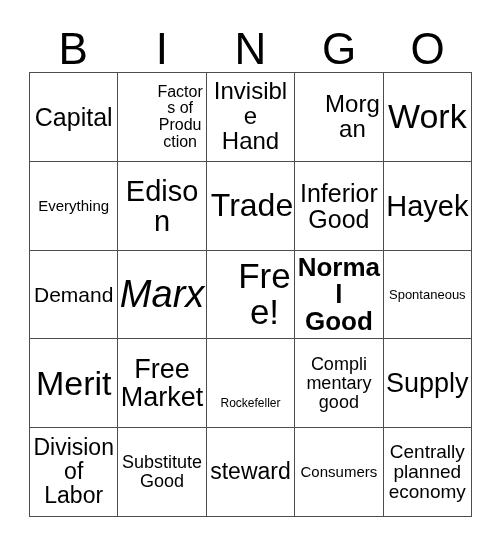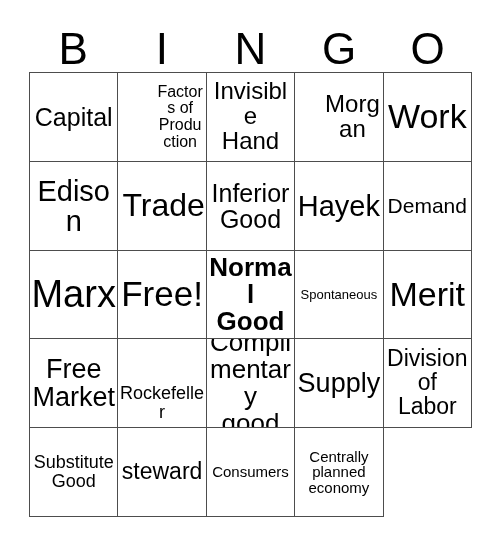--- a/index.html
+++ b/index.html
@@ -109,60 +109,63 @@
         <span class="cell-text" style="font-size: 24px; text-align: center;">Invisible
 Hand</span>
       </div>
       <div class="bingo-cell">
         <span class="cell-text" style="font-size: 24px; margin-left: 27px;">Morgan</span>
       </div>
       <div class="bingo-cell">
         <span class="cell-text" style="font-size: 34px;">Work</span>
       </div>
       <div class="bingo-cell">
+        <span class="cell-text" style="font-size: 15px;">Everything</span>
+      </div>
+      <div class="bingo-cell">
         <span class="cell-text" style="font-size: 29px;">Edison</span>
       </div>
       <div class="bingo-cell">
         <span class="cell-text" style="font-size: 32px; text-align: right;">Trade</span>
       </div>
       <div class="bingo-cell">
         <span class="cell-text" style="font-size: 25px;">Inferior
 Good</span>
       </div>
       <div class="bingo-cell">
         <span class="cell-text" style="font-size: 29px;">Hayek</span>
       </div>
       <div class="bingo-cell">
         <span class="cell-text" style="font-size: 21px;">Demand</span>
       </div>
       <div class="bingo-cell">
-        <span class="cell-text" style="font-size: 38px;">Marx</span>
+        <span class="cell-text" style="font-size: 38px; font-style: italic;">Marx</span>
       </div>
       <div class="bingo-cell">
-        <span class="cell-text" style="font-size: 35px;">Free!</span>
+        <span class="cell-text" style="font-size: 35px; padding-left: 28px;">Free!</span>
       </div>
       <div class="bingo-cell">
         <span class="cell-text" style="font-size: 26px; font-weight: bold;">Normal
 Good</span>
       </div>
       <div class="bingo-cell">
         <span class="cell-text" style="font-size: 13px;">Spontaneous</span>
       </div>
       <div class="bingo-cell">
         <span class="cell-text" style="font-size: 34px;">Merit</span>
       </div>
       <div class="bingo-cell">
         <span class="cell-text" style="font-size: 27px;">Free
 Market</span>
       </div>
       <div class="bingo-cell">
-        <span class="cell-text" style="font-size: 18px; margin-top: 39px;">Rockefeller</span>
+        <span class="cell-text" style="font-size: 12px; margin-top: 39px;">Rockefeller</span>
       </div>
       <div class="bingo-cell">
-        <span class="cell-text" style="font-size: 26px;">Compli
+        <span class="cell-text" style="font-size: 18px;">Compli
 mentary
 good</span>
       </div>
       <div class="bingo-cell">
         <span class="cell-text" style="font-size: 27px;">Supply</span>
       </div>
       <div class="bingo-cell">
         <span class="cell-text" style="font-size: 23px;">Division
 of
 Labor</span>
@@ -171,19 +174,19 @@
         <span class="cell-text" style="font-size: 18px;">Substitute
 Good</span>
       </div>
       <div class="bingo-cell">
         <span class="cell-text" style="font-size: 23px;">steward</span>
       </div>
       <div class="bingo-cell">
         <span class="cell-text" style="font-size: 15px;">Consumers</span>
       </div>
       <div class="bingo-cell">
-        <span class="cell-text" style="font-size: 15px;">Centrally
+        <span class="cell-text" style="font-size: 19px;">Centrally
 planned
 economy</span>
       </div>
     </div>
 
 </div>
 
 </body></html>

